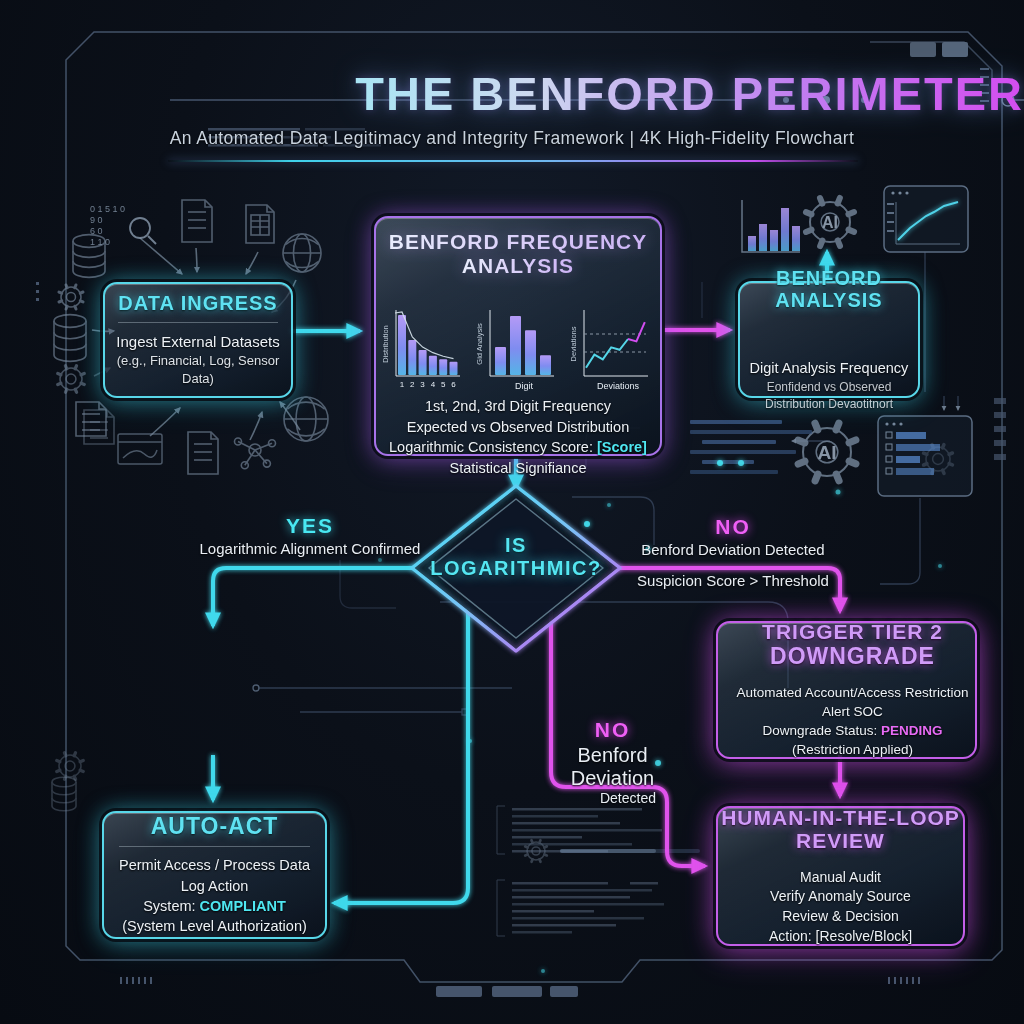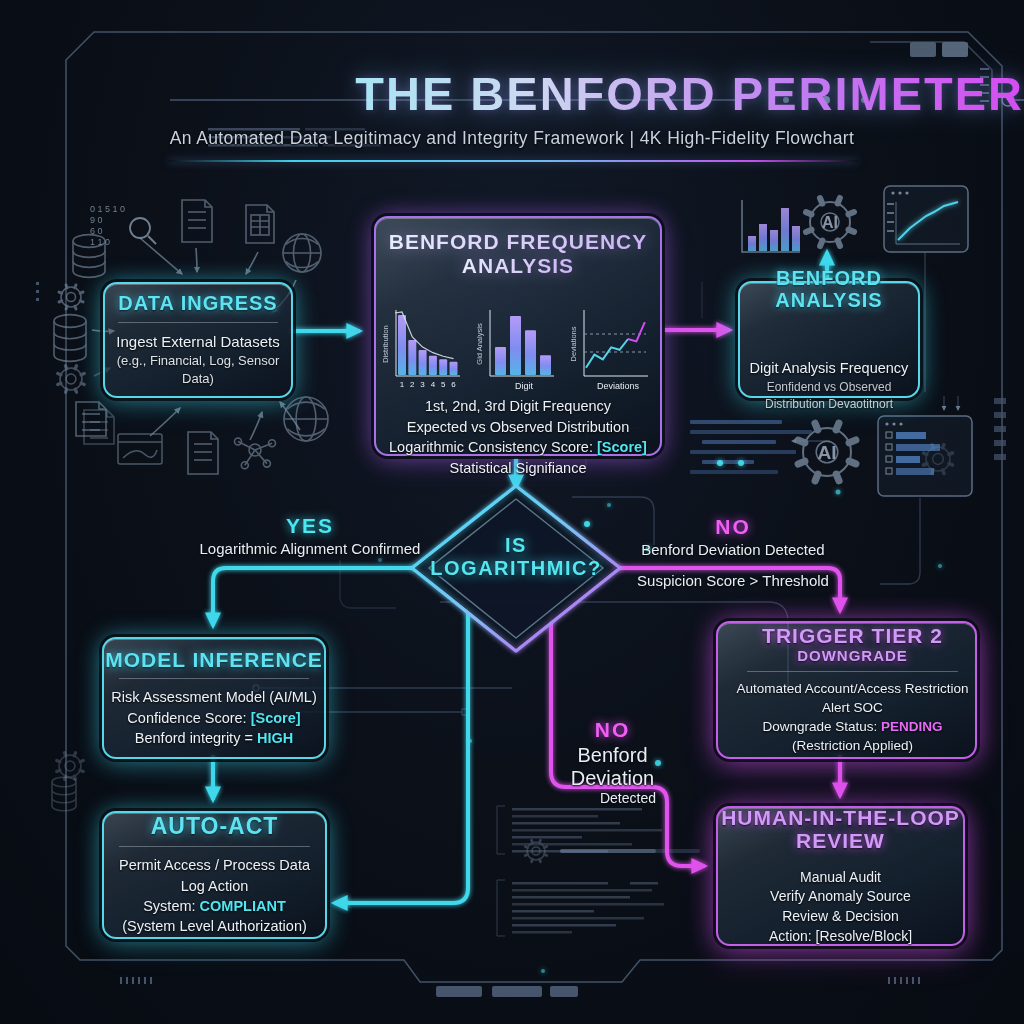--- a/index.html
+++ b/index.html
@@ -542,40 +542,33 @@
   <div class="big no">NO</div>
   <div class="sub">Benford Deviation Detected</div>
   <div class="sub" style="margin-top:14px;">Suspicion Score &gt; Threshold</div>
 </div>
 <div class="branch" style="left:545px;top:718px;width:135px;">
   <div class="big no">NO</div>
   <div class="sub" style="font-size:20px;">Benford Deviation</div>
   <div class="sub" style="font-size:14px;margin-top:0;padding-left:31px;">Detected</div>
 </div>
 
-<div class="node cyan" style="left:102px;top:637px;width:220px;height:118px;">
-  <div class="node-title t-cyan" style="font-size:21px;">MODEL INFERENCE</div>
-  <div class="divider"></div>
-  <div class="node-body">Risk Assessment Model (AI/ML)</div>
-  <div class="node-body"><span>Confidence Score: </span><span class="hl-cyan">[Score]</span></div>
-  <div class="node-body"><span>Benford integrity = </span><span class="hl-cyan">HIGH</span></div>
-</div>
 
 <div class="node cyan" style="left:102px;top:811px;width:221px;height:124px;">
   <div class="node-title t-cyan" style="font-size:23px;">AUTO-ACT</div>
   <div class="divider"></div>
   <div class="node-body">Permit Access / Process Data</div>
   <div class="node-body">Log Action</div>
   <div class="node-body"><span>System: </span><span class="hl-cyan">COMPLIANT</span></div>
   <div class="node-body">(System Level Authorization)</div>
 </div>
 
 <div class="node magenta" style="left:716px;top:621px;width:245px;height:134px;padding-left:12px;">
   <div class="node-title t-purple" style="font-size:21px;">TRIGGER TIER 2</div>
-  <div class="node-title t-purple" style="font-size:15px;">DOWNGRADE</div>
+  <div class="node-title t-purple" style="font-size:23px;">DOWNGRADE</div>
   <div class="divider"></div>
   <div class="node-body" style="font-size:13.5px;">Automated Account/Access Restriction</div>
   <div class="node-body" style="font-size:13.5px;">Alert SOC</div>
   <div class="node-body" style="font-size:13.5px;"><span>Downgrade Status: </span><span class="hl-magenta">PENDING</span></div>
   <div class="node-body" style="font-size:13.5px;">(Restriction Applied)</div>
 </div>
 
 <div class="node magenta" style="left:716px;top:806px;width:245px;height:136px;">
   <div class="node-title t-purple" style="font-size:21px;">HUMAN-IN-THE-LOOP</div>
   <div class="node-title t-purple" style="font-size:21px;">REVIEW</div>

